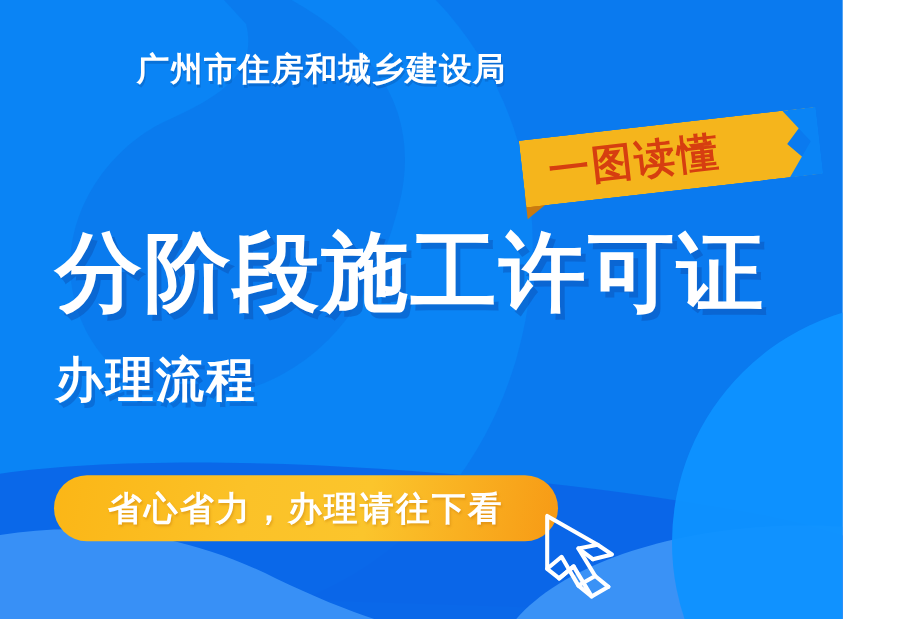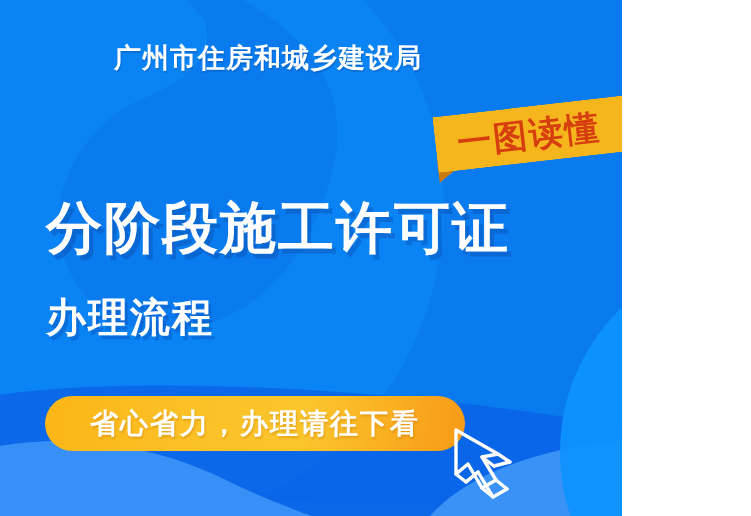--- a/index.html
+++ b/index.html
@@ -6,21 +6,21 @@
     margin: 0;
     padding: 0;
     background: #ffffff;
   }
   body {
     font-family: "Liberation Sans", "DejaVu Sans", sans-serif;
   }
 
   #poster {
     position: relative;
-    width: 622px;
+    width: 702px;
     height: 516px;
     overflow: hidden;
     background: #0a84f5;
   }
 
   
   .bg-layer {
     position: absolute;
     inset: 0;
     overflow: hidden;
@@ -91,21 +91,21 @@
     letter-spacing: 2px;
     line-height: 44px;
     white-space: nowrap;
   }
 
   
   .title-main {
     position: absolute;
     left: 46px;
     top: 186px;
-    font-size: 56px;
+    font-size: 72px;
     font-weight: bold;
     color: #ffffff;
     letter-spacing: 2px;
     line-height: 84px;
     white-space: nowrap;
     text-shadow: 4px 5px 0 rgba(10, 70, 165, 0.38);
   }
   .title-sub {
     position: absolute;
     left: 46px;

